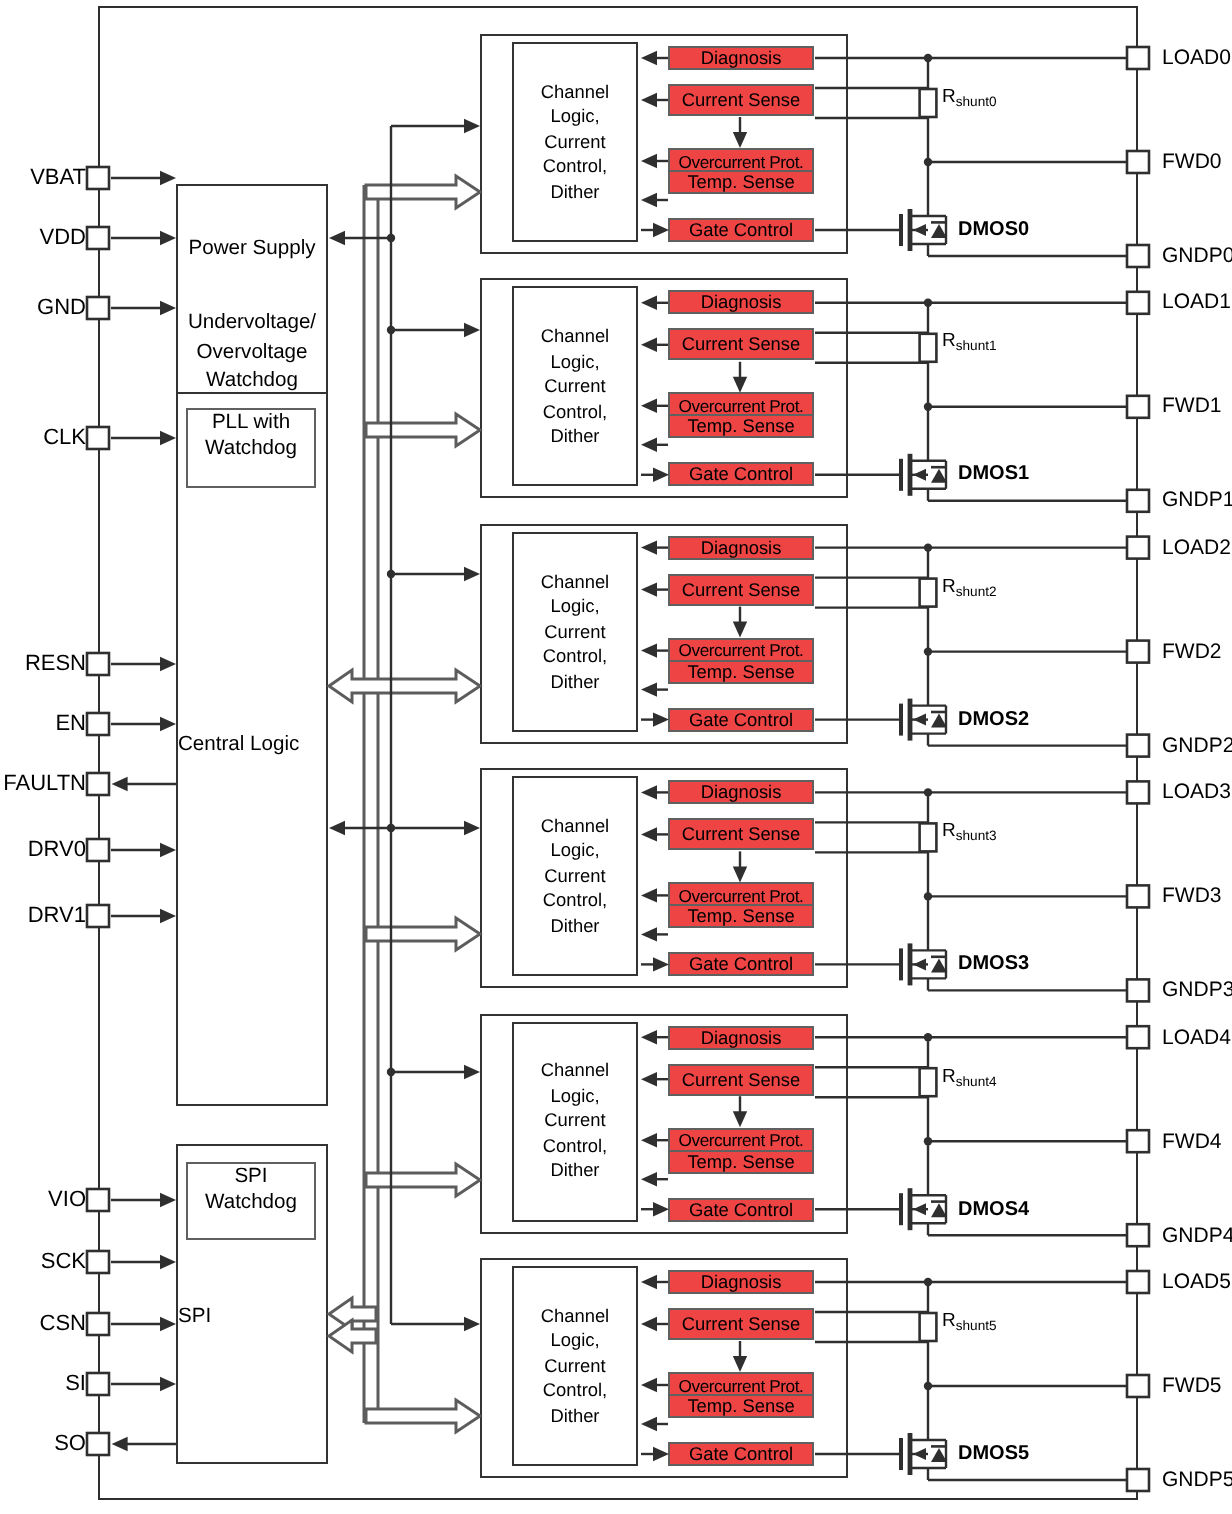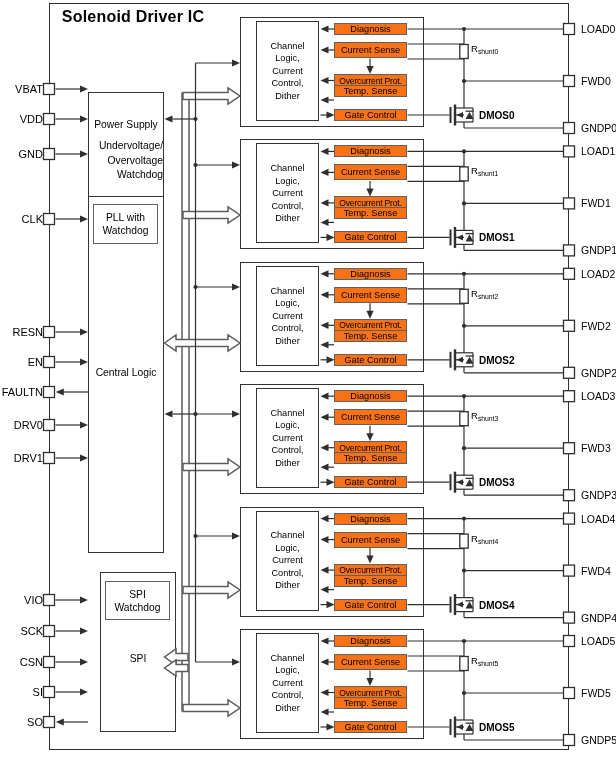--- a/index.html
+++ b/index.html
@@ -8,58 +8,57 @@
   html,body{margin:0;padding:0;background:#fff;}
   #stage{
     position:relative;width:616px;height:757px;background:var(--bg);
     font-family:"Liberation Sans", sans-serif;color:var(--txt);overflow:hidden;
   }
   #ic-outline{position:absolute;left:49px;top:3px;width:520px;height:747px;border:1.6px solid var(--wirec);box-sizing:border-box;}
   #title{position:absolute;left:52px;top:7px;width:162px;text-align:center;font-weight:bold;font-size:16px;line-height:19px;letter-spacing:0.2px;}
   .blk{position:absolute;background:#fff;border:1.5px solid var(--box);box-sizing:border-box;}
   #ps-block{left:88px;top:53px;width:76px;height:129px;margin-top:39px;}
   .blk-title{position:absolute;top:26px;width:100%;text-align:center;font-size:10.3px;}
-  .blk-sub{position:absolute;top:46px;width:100%;text-align:right;font-size:10.3px;line-height:14.5px;}
+  .blk-sub{position:absolute;top:62px;width:100%;text-align:center;font-size:10.3px;line-height:14.5px;}
   #cl-block{left:88px;top:196px;width:76px;height:357px;}
-  #spi-block{left:100px;top:572px;width:76px;height:160px;}
+  #spi-block{left:88px;top:572px;width:76px;height:160px;}
   .inner-blk{position:absolute;left:4px;width:65px;border:1.5px solid var(--subbox);background:#fff;box-sizing:border-box;
-    display:flex;flex-direction:column;justify-content:center;text-align:center;font-size:10.3px;line-height:13px;}
+    display:flex;flex-direction:column;text-align:center;font-size:10.3px;line-height:13px;}
   #pll-box{top:7px;height:40px;}
   #spiwd-box{top:8px;height:39px;}
-  .blk-label{position:absolute;width:100%;text-align:center;font-size:10.3px;}
+  .blk-label{position:absolute;width:100%;text-align:left;font-size:10.3px;}
   #cl-label{top:170px;}
   #spi-label{top:80px;}
   .pin-row{position:absolute;left:0;width:616px;height:0;}
   .pin-label{position:absolute;right:573px;top:0;transform:translateY(-50%);font-size:11px;white-space:nowrap;text-align:center;}
   .channel{position:absolute;left:0;width:616px;height:0;}
   .ch-outer{position:absolute;left:240px;top:0;width:184px;height:110px;border:1.5px solid var(--box);background:#fff;box-sizing:border-box;}
   .ch-logic{position:absolute;left:256px;top:4px;width:63px;height:100px;border:1.2px solid var(--box);box-sizing:border-box;
     display:flex;flex-direction:column;justify-content:center;text-align:center;font-size:9.2px;line-height:12.5px;background:#fff;}
-  .ch-sub{position:absolute;left:334px;width:73px;border:1.6px solid var(--subbox);background:#f97316;box-sizing:border-box;
+  .ch-sub{position:absolute;left:334px;width:73px;border:1.6px solid var(--subbox);background:#ef4444;box-sizing:border-box;
     display:flex;align-items:center;justify-content:center;font-size:9.2px;white-space:nowrap;}
   .s0{top:6px;height:12px}
   .s1{top:25px;height:16px}
   .s2{top:57px;height:13px;font-size:8.6px;letter-spacing:-0.2px}
   .s3{top:68px;height:12px}
   .s4{top:92px;height:12px}
   .pin-r{position:absolute;left:581px;transform:translateY(-50%);font-size:10.5px;white-space:nowrap;}
   .load{top:12px}.fwd{top:64px}.gndp{top:111px}
   .dmos-label{position:absolute;left:479px;top:98px;transform:translateY(-50%);font-size:10px;white-space:nowrap;font-weight:bold;}
   .shunt-label{position:absolute;left:471px;top:26px;font-size:9.5px;white-space:nowrap;}
   .rs{font-size:6.8px;vertical-align:-2px;}
   #wires{position:absolute;left:0;top:0;pointer-events:none;}
 </style>
 </head>
 <body>
 
 <div id="stage">
   <div id="ic-outline"></div>
 
   <div id="title">
-    <div>Solenoid Driver IC</div>
   </div>
 
   <div class="blk" id="ps-block">
     <div class="blk-title">Power Supply</div>
     <div class="blk-sub">
       <div>Undervoltage/</div>
       <div>Overvoltage</div>
       <div>Watchdog</div>
     </div>
   </div>

